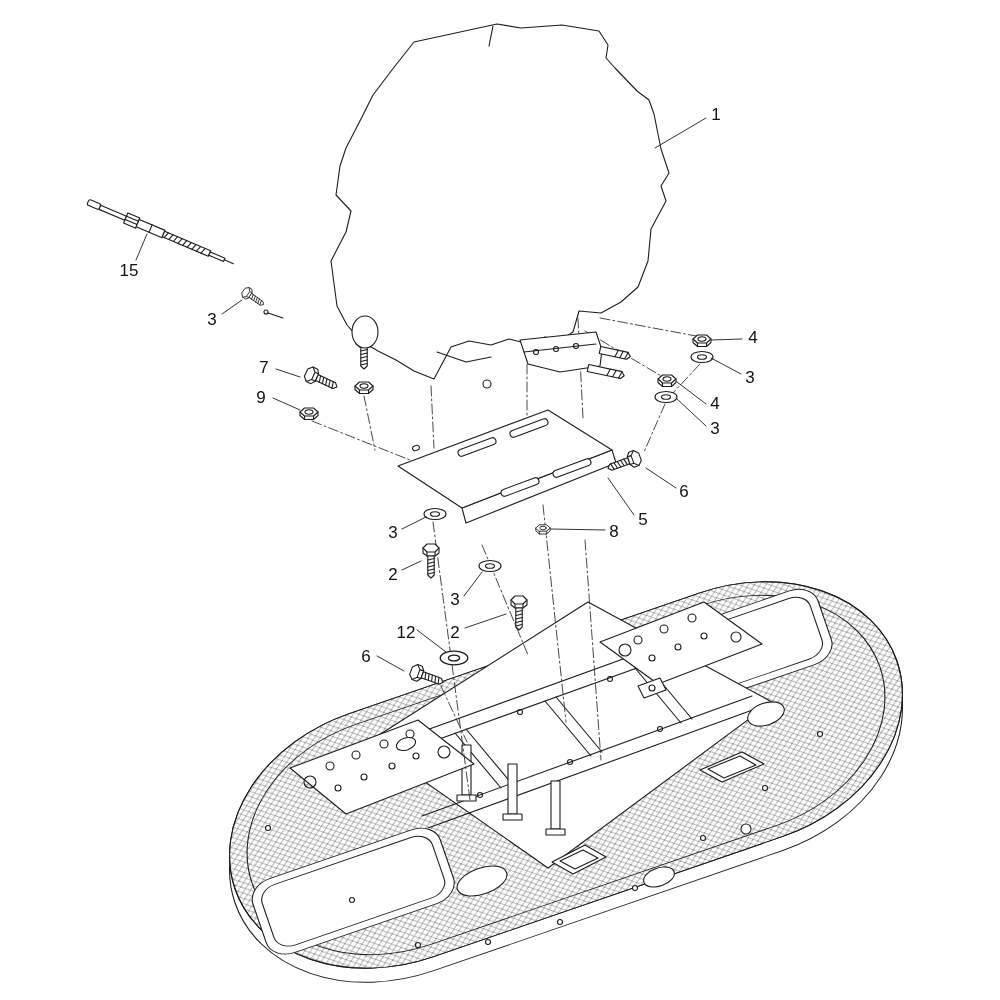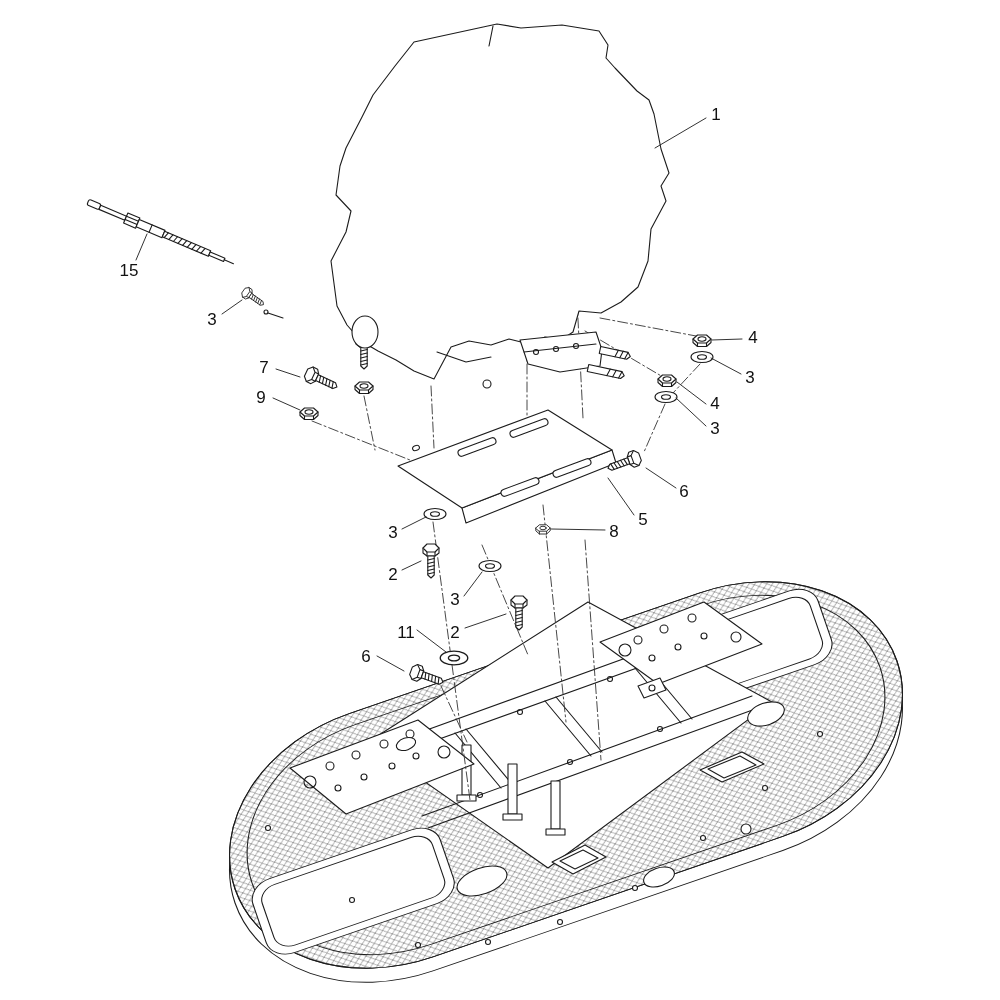--- a/index.html
+++ b/index.html
@@ -332,16 +332,16 @@
 <div class="callout" style="left:750px;top:377px">3</div>
 <div class="callout" style="left:715px;top:403px">4</div>
 <div class="callout" style="left:715px;top:428px">3</div>
 <div class="callout" style="left:684px;top:491px">6</div>
 <div class="callout" style="left:643px;top:519px">5</div>
 <div class="callout" style="left:614px;top:531px">8</div>
 <div class="callout" style="left:393px;top:532px">3</div>
 <div class="callout" style="left:393px;top:574px">2</div>
 <div class="callout" style="left:455px;top:599px">3</div>
 <div class="callout" style="left:455px;top:632px">2</div>
-<div class="callout" style="left:406px;top:632px">11</div>
+<div class="callout" style="left:406px;top:632px">12</div>
 <div class="callout" style="left:366px;top:656px">6</div>
 
 </div>
 
 </body></html>

